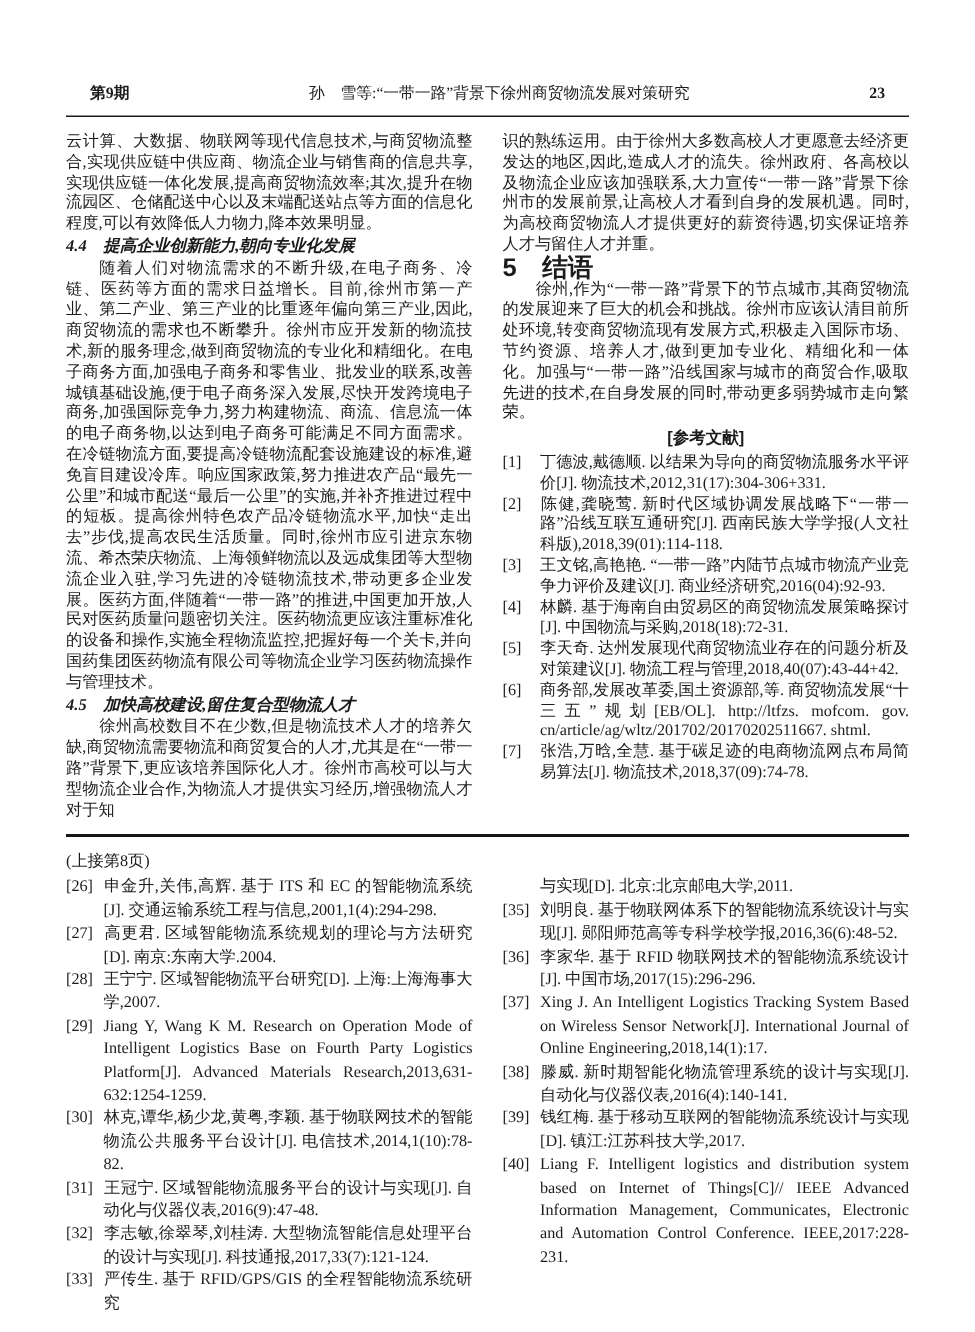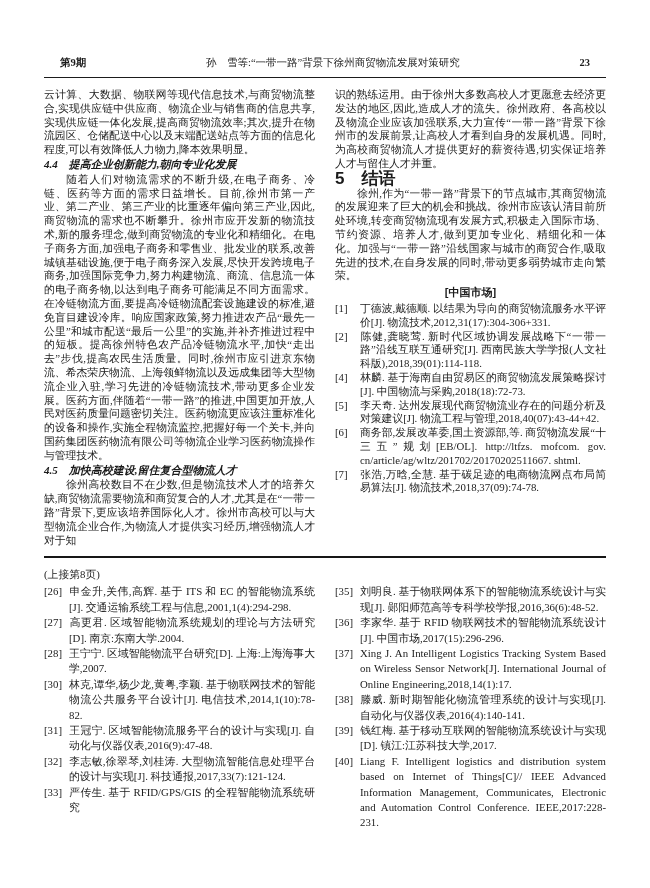--- a/index.html
+++ b/index.html
@@ -60,45 +60,48 @@
       <p class="para">云计算、大数据、物联网等现代信息技术,与商贸物流整合,实现供应链中供应商、物流企业与销售商的信息共享,实现供应链一体化发展,提高商贸物流效率;其次,提升在物流园区、仓储配送中心以及末端配送站点等方面的信息化程度,可以有效降低人力物力,降本效果明显。</p>
       <h4 class="subheading">4.4　提高企业创新能力,朝向专业化发展</h4>
       <p class="para para-indent">随着人们对物流需求的不断升级,在电子商务、冷链、医药等方面的需求日益增长。目前,徐州市第一产业、第二产业、第三产业的比重逐年偏向第三产业,因此,商贸物流的需求也不断攀升。徐州市应开发新的物流技术,新的服务理念,做到商贸物流的专业化和精细化。在电子商务方面,加强电子商务和零售业、批发业的联系,改善城镇基础设施,便于电子商务深入发展,尽快开发跨境电子商务,加强国际竞争力,努力构建物流、商流、信息流一体的电子商务物,以达到电子商务可能满足不同方面需求。在冷链物流方面,要提高冷链物流配套设施建设的标准,避免盲目建设冷库。响应国家政策,努力推进农产品“最先一公里”和城市配送“最后一公里”的实施,并补齐推进过程中的短板。提高徐州特色农产品冷链物流水平,加快“走出去”步伐,提高农民生活质量。同时,徐州市应引进京东物流、希杰荣庆物流、上海领鲜物流以及远成集团等大型物流企业入驻,学习先进的冷链物流技术,带动更多企业发展。医药方面,伴随着“一带一路”的推进,中国更加开放,人民对医药质量问题密切关注。医药物流更应该注重标准化的设备和操作,实施全程物流监控,把握好每一个关卡,并向国药集团医药物流有限公司等物流企业学习医药物流操作与管理技术。</p>
       <h4 class="subheading">4.5　加快高校建设,留住复合型物流人才</h4>
       <p class="para para-indent">徐州高校数目不在少数,但是物流技术人才的培养欠缺,商贸物流需要物流和商贸复合的人才,尤其是在“一带一路”背景下,更应该培养国际化人才。徐州市高校可以与大型物流企业合作,为物流人才提供实习经历,增强物流人才对于知</p>
     </div>
     <div class="col">
       <p class="para">识的熟练运用。由于徐州大多数高校人才更愿意去经济更发达的地区,因此,造成人才的流失。徐州政府、各高校以及物流企业应该加强联系,大力宣传“一带一路”背景下徐州市的发展前景,让高校人才看到自身的发展机遇。同时,为高校商贸物流人才提供更好的薪资待遇,切实保证培养人才与留住人才并重。</p>
       <h4 class="subheading-sans">5　结语</h4>
       <p class="para para-indent">徐州,作为“一带一路”背景下的节点城市,其商贸物流的发展迎来了巨大的机会和挑战。徐州市应该认清目前所处环境,转变商贸物流现有发展方式,积极走入国际市场、节约资源、培养人才,做到更加专业化、精细化和一体化。加强与“一带一路”沿线国家与城市的商贸合作,吸取先进的技术,在自身发展的同时,带动更多弱势城市走向繁荣。</p>
-      <div class="refs-title">[中国市场]</div>
+      <div class="refs-title">[参考文献]</div>
       <div class="ref"><span class="ref-num">[1]</span><span class="ref-text">丁德波,戴德顺. 以结果为导向的商贸物流服务水平评价[J]. 物流技术,2012,31(17):304-306+331.</span></div>
       <div class="ref"><span class="ref-num">[2]</span><span class="ref-text">陈健,龚晓莺. 新时代区域协调发展战略下“一带一路”沿线互联互通研究[J]. 西南民族大学学报(人文社科版),2018,39(01):114-118.</span></div>
-      <div class="ref"><span class="ref-num">[4]</span><span class="ref-text">林麟. 基于海南自由贸易区的商贸物流发展策略探讨[J]. 中国物流与采购,2018(18):72-73.</span></div>
+      <div class="ref"><span class="ref-num">[3]</span><span class="ref-text">王文铭,高艳艳. “一带一路”内陆节点城市物流产业竞争力评价及建议[J]. 商业经济研究,2016(04):92-93.</span></div>
+      <div class="ref"><span class="ref-num">[4]</span><span class="ref-text">林麟. 基于海南自由贸易区的商贸物流发展策略探讨[J]. 中国物流与采购,2018(18):72-31.</span></div>
       <div class="ref"><span class="ref-num">[5]</span><span class="ref-text">李天奇. 达州发展现代商贸物流业存在的问题分析及对策建议[J]. 物流工程与管理,2018,40(07):43-44+42.</span></div>
       <div class="ref"><span class="ref-num">[6]</span><span class="ref-text">商务部,发展改革委,国土资源部,等. 商贸物流发展“十三五”规划[EB/OL]. http://ltfzs. mofcom. gov. cn/article/ag/wltz/201702/20170202511667. shtml.</span></div>
       <div class="ref"><span class="ref-num">[7]</span><span class="ref-text">张浩,万晗,全慧. 基于碳足迹的电商物流网点布局简易算法[J]. 物流技术,2018,37(09):74-78.</span></div>
     </div>
   </main>
 
   <div class="section-divider"></div>
 
   <section class="continued">
     <div class="continued-note">(上接第8页)</div>
     <div class="columns" style="margin-top:0;justify-content:flex-end;">
       <div class="col">
         <div class="ref"><span class="ref-num">[26]</span><span class="ref-text">申金升,关伟,高辉. 基于 ITS 和 EC 的智能物流系统[J]. 交通运输系统工程与信息,2001,1(4):294-298.</span></div>
         <div class="ref"><span class="ref-num">[27]</span><span class="ref-text">高更君. 区域智能物流系统规划的理论与方法研究[D]. 南京:东南大学.2004.</span></div>
         <div class="ref"><span class="ref-num">[28]</span><span class="ref-text">王宁宁. 区域智能物流平台研究[D]. 上海:上海海事大学,2007.</span></div>
+        <div class="ref"><span class="ref-num">[29]</span><span class="ref-text">Jiang Y, Wang K M. Research on Operation Mode of Intelligent Logistics Base on Fourth Party Logistics Platform[J]. Advanced Materials Research,2013,631-632:1254-1259.</span></div>
         <div class="ref"><span class="ref-num">[30]</span><span class="ref-text">林克,谭华,杨少龙,黄粤,李颖. 基于物联网技术的智能物流公共服务平台设计[J]. 电信技术,2014,1(10):78-82.</span></div>
         <div class="ref"><span class="ref-num">[31]</span><span class="ref-text">王冠宁. 区域智能物流服务平台的设计与实现[J]. 自动化与仪器仪表,2016(9):47-48.</span></div>
         <div class="ref"><span class="ref-num">[32]</span><span class="ref-text">李志敏,徐翠琴,刘桂涛. 大型物流智能信息处理平台的设计与实现[J]. 科技通报,2017,33(7):121-124.</span></div>
         <div class="ref"><span class="ref-num">[33]</span><span class="ref-text">严传生. 基于 RFID/GPS/GIS 的全程智能物流系统研究</span></div>
       </div>
       <div class="col">
+        <div class="ref"><span class="ref-num"></span><span class="ref-text">与实现[D]. 北京:北京邮电大学,2011.</span></div>
         <div class="ref"><span class="ref-num">[35]</span><span class="ref-text">刘明良. 基于物联网体系下的智能物流系统设计与实现[J]. 郧阳师范高等专科学校学报,2016,36(6):48-52.</span></div>
         <div class="ref"><span class="ref-num">[36]</span><span class="ref-text">李家华. 基于 RFID 物联网技术的智能物流系统设计[J]. 中国市场,2017(15):296-296.</span></div>
         <div class="ref"><span class="ref-num">[37]</span><span class="ref-text">Xing J. An Intelligent Logistics Tracking System Based on Wireless Sensor Network[J]. International Journal of Online Engineering,2018,14(1):17.</span></div>
         <div class="ref"><span class="ref-num">[38]</span><span class="ref-text">滕威. 新时期智能化物流管理系统的设计与实现[J]. 自动化与仪器仪表,2016(4):140-141.</span></div>
         <div class="ref"><span class="ref-num">[39]</span><span class="ref-text">钱红梅. 基于移动互联网的智能物流系统设计与实现[D]. 镇江:江苏科技大学,2017.</span></div>
         <div class="ref"><span class="ref-num">[40]</span><span class="ref-text">Liang F. Intelligent logistics and distribution system based on Internet of Things[C]// IEEE Advanced Information Management, Communicates, Electronic and Automation Control Conference. IEEE,2017:228-231.</span></div>
       </div>
     </div>
   </section>
 

